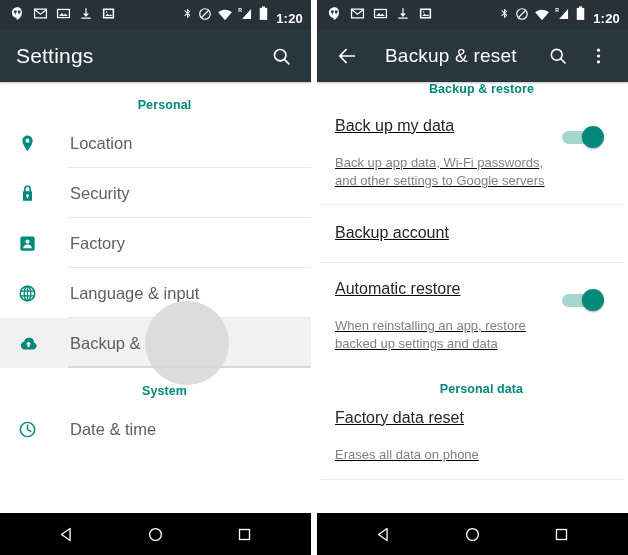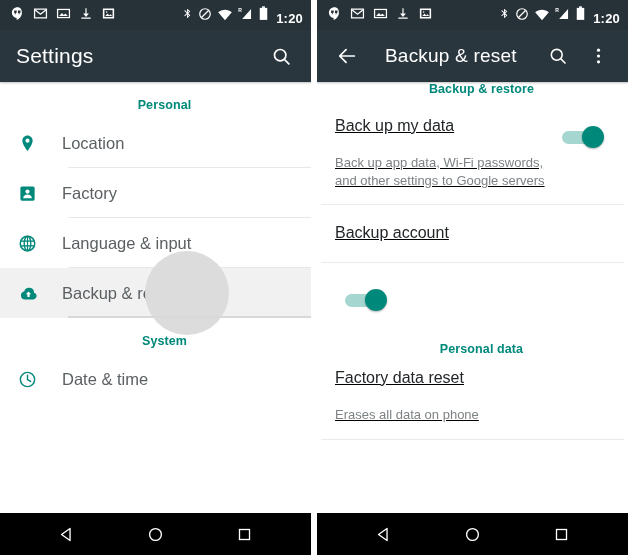--- a/index.html
+++ b/index.html
@@ -109,21 +109,21 @@
     background: #ffffff;
   }
   .row .ico {
     width: 30px;
     display: flex; align-items: center; justify-content: flex-start;
     flex: none;
   }
   .row .label {
     font-size: 16.5px;
     color: #5b6063;
-    margin-left: 14px;
+    margin-left: 22px;
     white-space: nowrap;
   }
   .row .divider {
     position: absolute;
     left: 68px; right: 0; bottom: 0;
     height: 1px;
     background: #e8e8e8;
   }
   .row.selected { background: #f1f1f1; }
   .row.selected .label { color: #5b6063; }
@@ -297,20 +297,31 @@
       <div class="row">
         <span class="ico">
           <svg width="19" height="19" viewBox="0 0 24 24">
               <path fill="#00897b" d="M12 2C8.4 2 5.5 4.9 5.5 8.5c0 4.9 6.5 13 6.5 13s6.5-8.1 6.5-13C18.5 4.9 15.6 2 12 2zm0 9a2.6 2.6 0 110-5.2A2.6 2.6 0 0112 11z"></path>
             </svg>
         </span>
         <span class="label">Location</span>
         <span class="divider"></span>
       </div>
 
+      <div class="row">
+        <span class="ico">
+          <svg width="19" height="19" viewBox="0 0 24 24">
+              <path fill="#00897b" d="M12 1.8A4.4 4.4 0 007.6 6.2V9H6.3v12h11.4V9h-1.3V6.2A4.4 4.4 0 0012 1.8zm0 2a2.4 2.4 0 012.4 2.4V9H9.6V6.2A2.4 2.4 0 0112 3.8z"></path>
+              <circle cx="12" cy="14.5" r="1.6" fill="#fff"></circle>
+              <rect x="11.2" y="14.5" width="1.6" height="3.4" fill="#fff"></rect>
+            </svg>
+        </span>
+        <span class="label">Security</span>
+        <span class="divider"></span>
+      </div>
 
       <div class="row">
         <span class="ico">
           <svg width="19" height="19" viewBox="0 0 24 24">
               <rect x="3" y="3" width="18" height="18" rx="2" fill="#00897b"></rect>
               <circle cx="12" cy="9.6" r="2.6" fill="#fff"></circle>
               <path d="M6.6 18c0-3 2.4-4.6 5.4-4.6s5.4 1.6 5.4 4.6z" fill="#fff"></path>
             </svg>
         </span>
         <span class="label">Factory</span>
@@ -483,20 +494,24 @@
       </div>
 
       <div class="prow" style="padding-top:18px;padding-bottom:20px;">
         <div class="texts">
           <div class="ptitle">Backup account</div>
         </div>
         <span class="divider"></span>
       </div>
 
       <div class="prow tall" style="padding-top:16px;">
+        <div class="texts">
+          <div class="ptitle">Automatic restore</div>
+          <div class="psub">When reinstalling an app, restore backed up settings and data</div>
+        </div>
         <div class="switch">
           <span class="track"></span>
           <span class="thumb"></span>
         </div>
       </div>
 
       <div class="section-head" style="padding-top:14px;">Personal data</div>
 
       <div class="prow" style="padding-top:6px;padding-bottom:16px;">
         <div class="texts">

